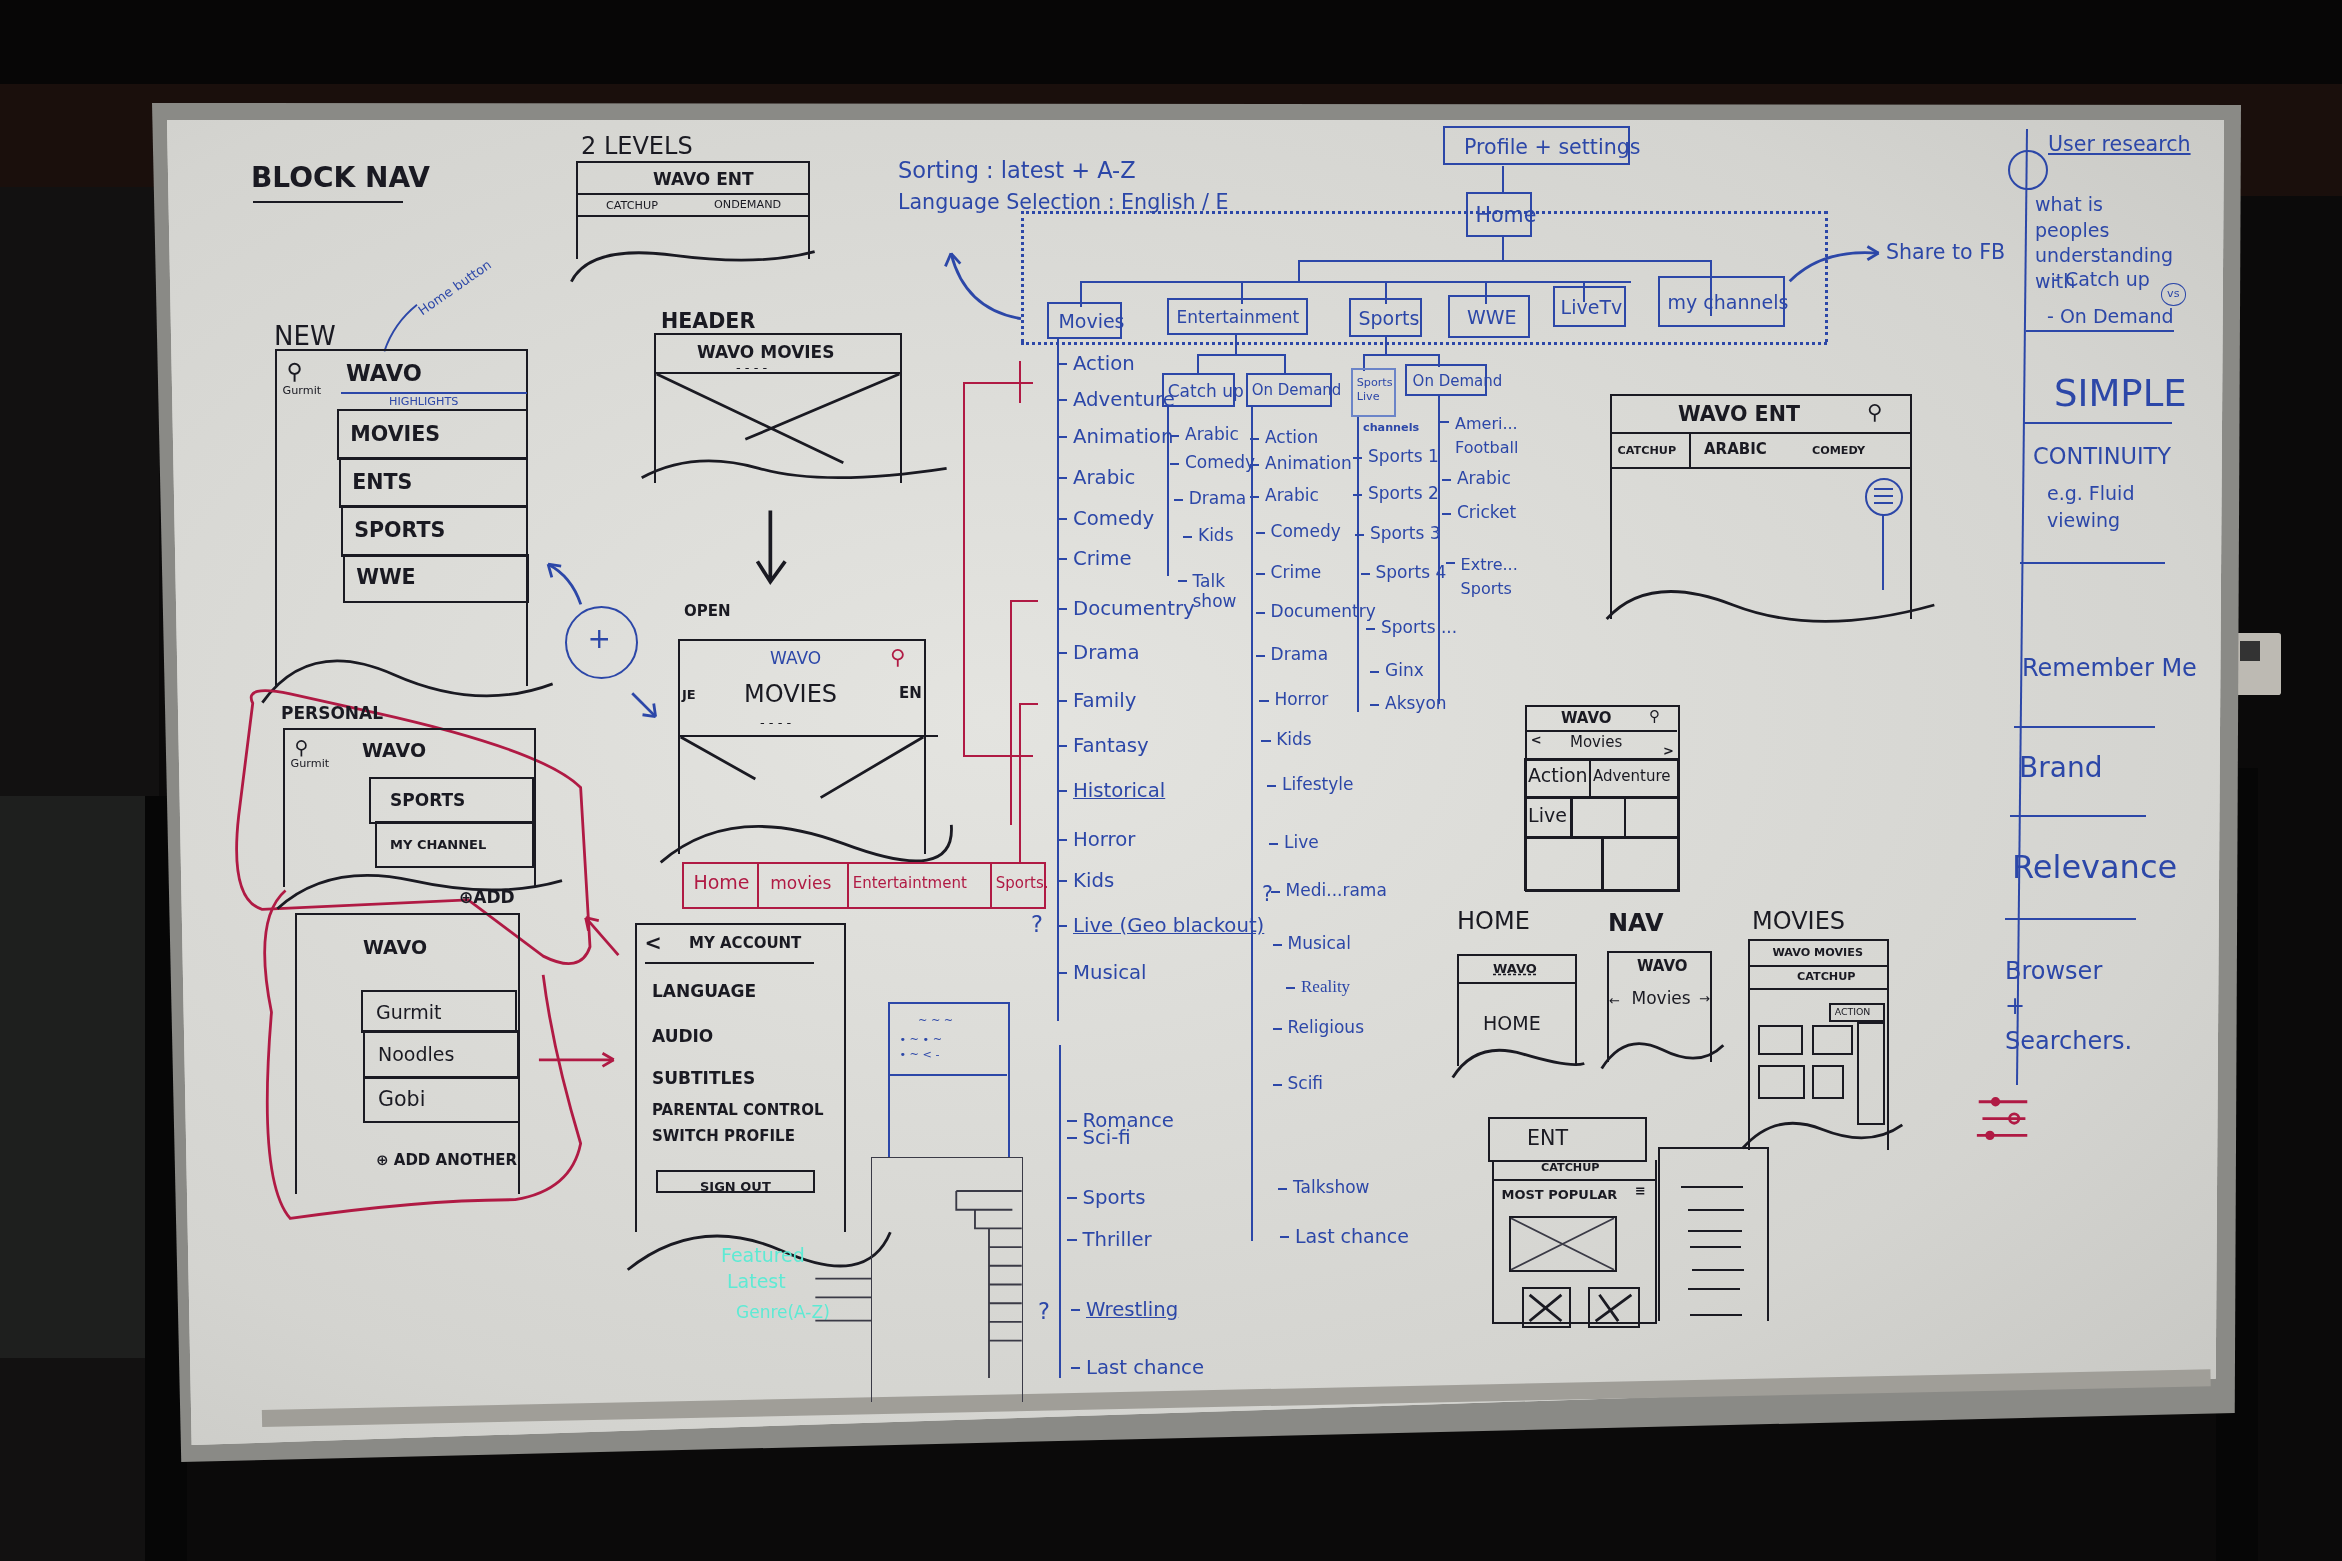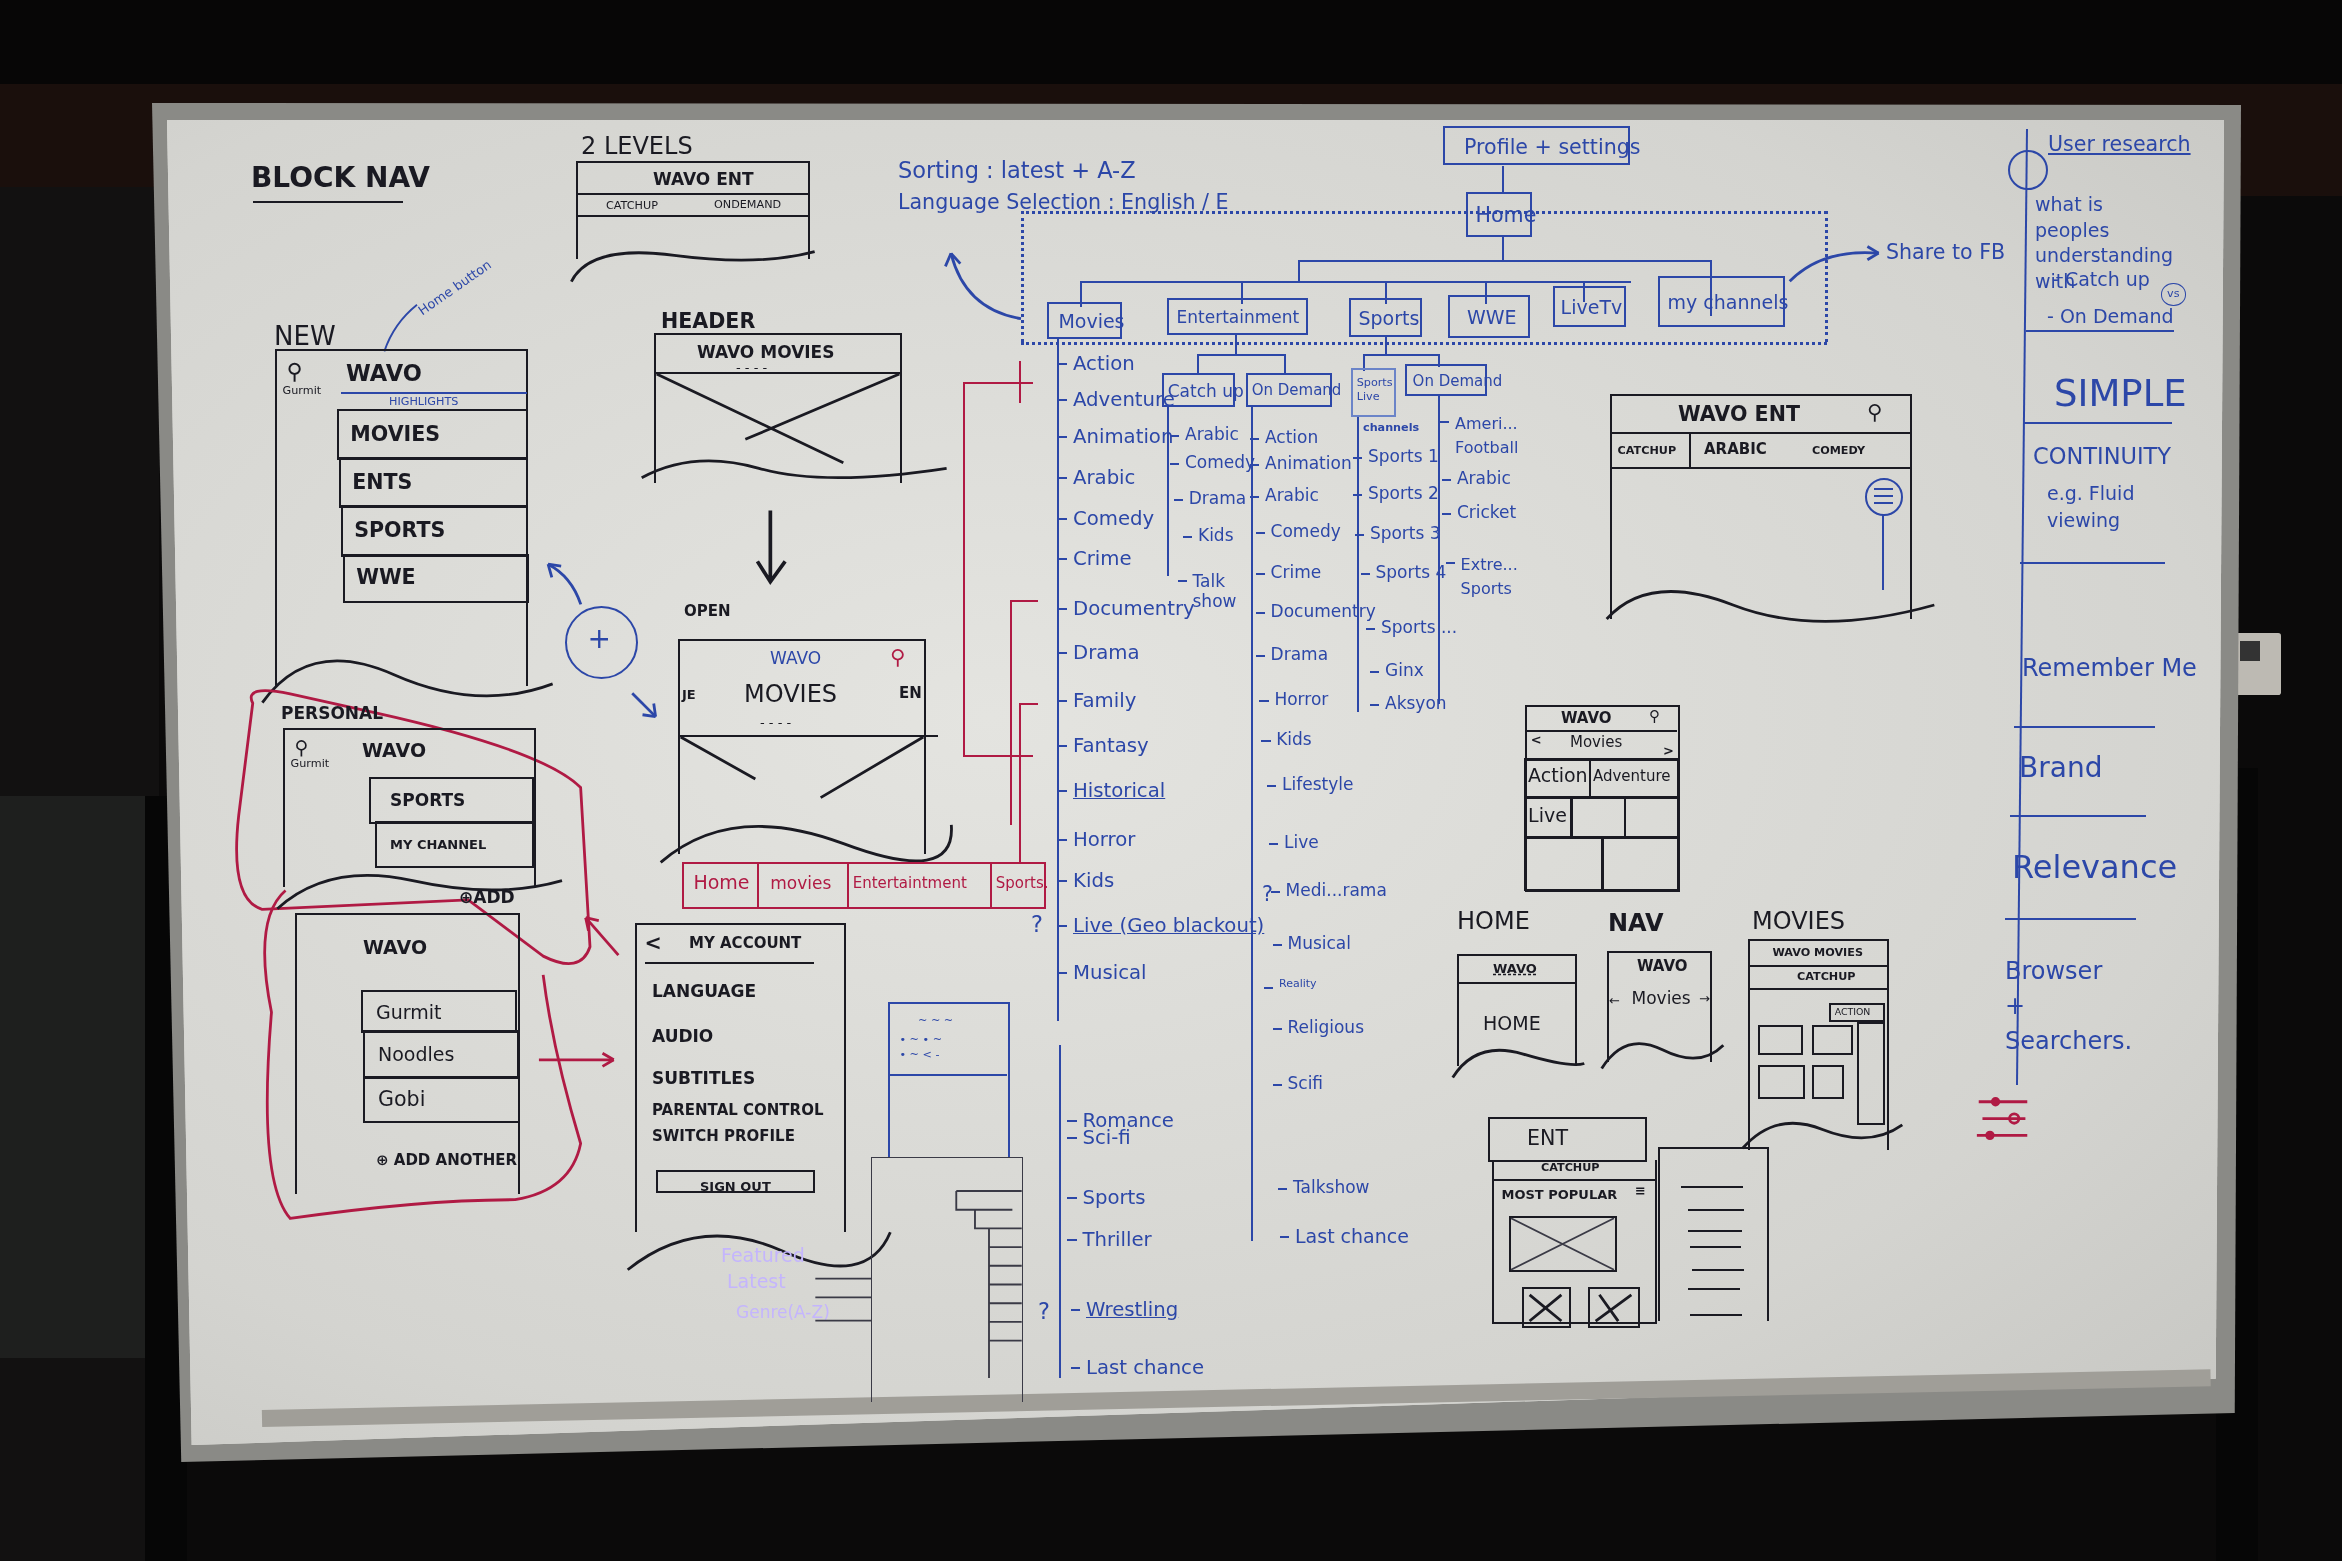--- a/index.html
+++ b/index.html
@@ -16,21 +16,21 @@
     clip-path:polygon(0 0,100% 1.9px,99.7% 1310px,1.4% 100%);}
   .board{position:absolute;left:167px;top:120px;width:2057px;height:1325px;background:#dcdcd8;
     clip-path:polygon(0 0,100% 0,99.6% 95%,1.2% 100%);
     background-image:radial-gradient(ellipse at 40% 45%,#e4e4e0 0%,#d4d4d0 70%,#c6c6c2 100%);}
   .tray{position:absolute;left:262px;top:1410px;width:1949px;height:17px;background:#a09e98;transform:rotate(-1.2deg);transform-origin:left;}
   .abs{position:absolute;}
   .hw{font-family:"DejaVu Sans",sans-serif;white-space:nowrap;line-height:1;}
   .blk{color:#1a1a22;}
   .blu{color:#2c47a8;}
   .red{color:#b01a44;}
-  .gry{color:#c4b5fd;}
+  .gry{color:#5eead4;}
   .bx{position:absolute;border:2.8px solid #1a1a22;box-sizing:border-box;}
   .bbx{position:absolute;border:2.8px solid #2c47a8;box-sizing:border-box;}
   .rbx{position:absolute;border:2.8px solid #b01a44;box-sizing:border-box;}
   .hl{position:absolute;height:0;border-top:2.8px solid #1a1a22;}
   .bhl{position:absolute;height:0;border-top:2.8px solid #2c47a8;}
   .bvl{position:absolute;width:0;border-left:2.8px solid #2c47a8;}
   .rvl{position:absolute;width:0;border-left:2.8px solid #b01a44;}
   .rhl{position:absolute;height:0;border-top:2.8px solid #b01a44;}
   .vl{position:absolute;width:0;border-left:2.8px solid #1a1a22;}
   .dotted-h{position:absolute;height:0;border-top:3.7px dotted #2c47a8;}
@@ -351,21 +351,21 @@
   <div class="list-item hw blu" style="left:5.6px;top:94px;font-size:17px;">Comedy</div>
   <div class="list-item hw blu" style="left:5.6px;top:135px;font-size:17px;">Crime</div>
   <div class="list-item hw blu" style="left:5.6px;top:174px;font-size:17px;">Documentry</div>
   <div class="list-item hw blu" style="left:5.6px;top:217px;font-size:17px;">Drama</div>
   <div class="list-item hw blu" style="left:9.4px;top:262px;font-size:17px;">Horror</div>
   <div class="list-item hw blu" style="left:11.2px;top:302px;font-size:17px;">Kids</div>
   <div class="list-item hw blu" style="left:17px;top:347px;font-size:17px;">Lifestyle</div>
   <div class="list-item hw blu" style="left:19px;top:405px;font-size:17px;">Live</div>
   <div class="list-item hw blu" style="left:20.6px;top:453px;font-size:17px;">Medi...rama</div>
   <div class="list-item hw blu" style="left:22.5px;top:506px;font-size:17px;">Musical</div>
-  <div class="list-item hw blu" style="left:14px;top:549px;font-size:11px;">Reality</div>
+  <div class="list-item hw blu" style="left:36px;top:549px;font-size:17px;font-family:Liberation Serif, serif;">Reality</div>
   <div class="list-item hw blu" style="left:22.5px;top:590px;font-size:17px;">Religious</div>
   <div class="list-item hw blu" style="left:22.5px;top:646px;font-size:17px;">Scifi</div>
   <div class="list-item hw blu" style="left:28px;top:750px;font-size:17px;">Talkshow</div>
   <div class="list-item hw blu" style="left:30px;top:798px;font-size:19px;">Last chance</div>
 </div>
 <div class="abs hw blu f22" style="left:1262px;top:884px;">?</div>
 
 <div class="bvl" style="left:1385px;top:337px;height:17px;"></div>
 <div class="bhl" style="left:1363px;top:354px;width:75px;"></div>
 <div class="bvl" style="left:1363px;top:354px;height:17px;"></div>

